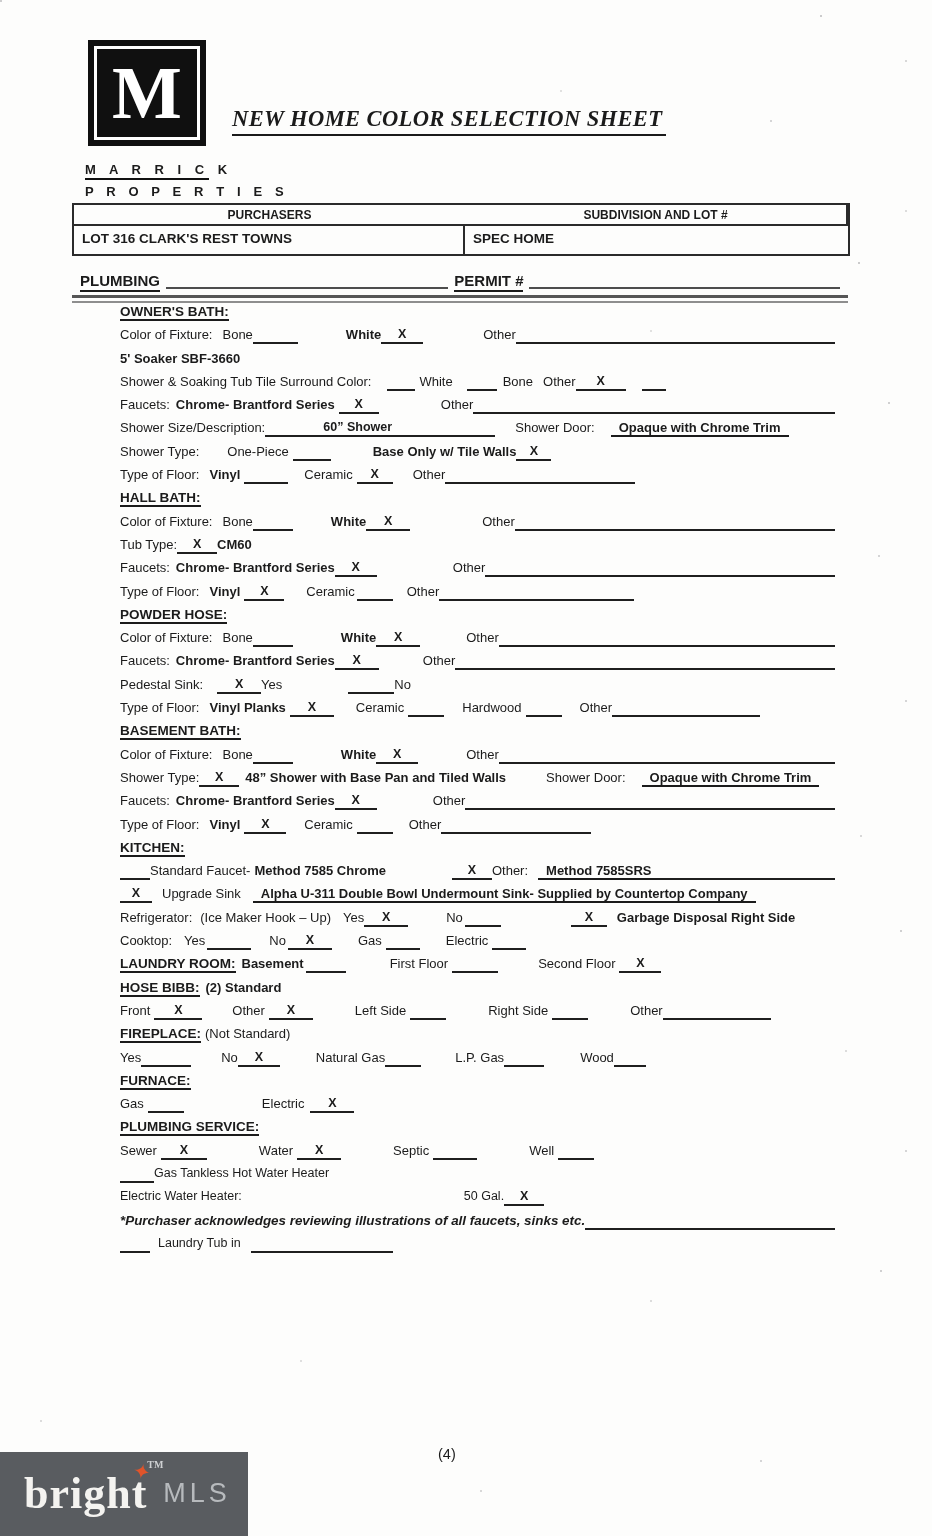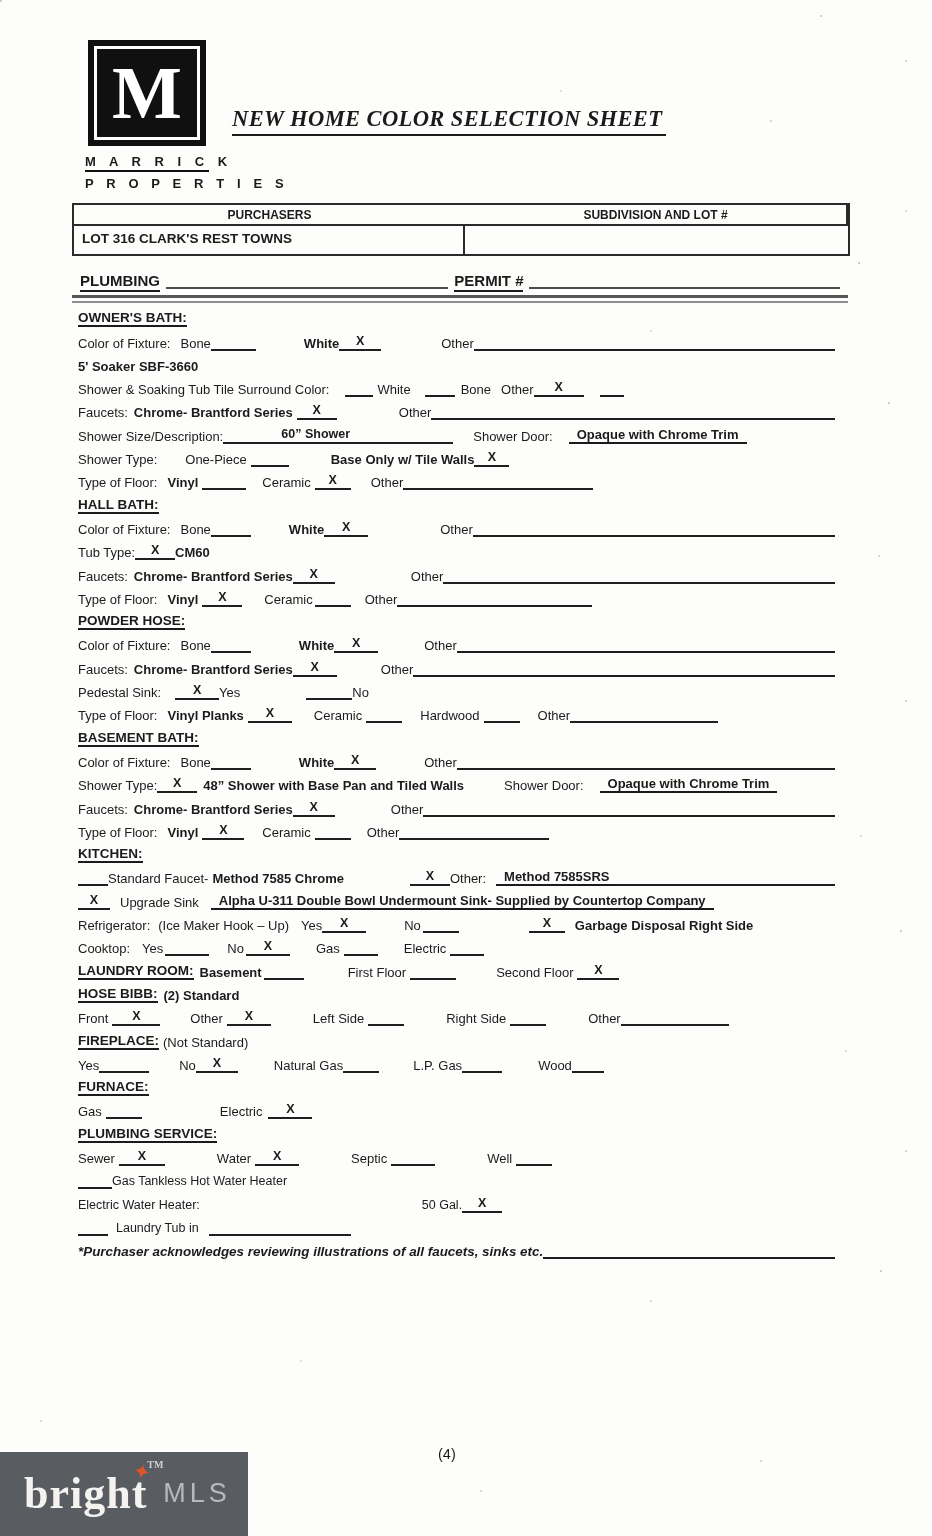--- a/index.html
+++ b/index.html
@@ -16,42 +16,42 @@
          900px 930px rgba(120,120,125,.45),845px 1050px rgba(130,130,130,.35),
          905px 1150px rgba(120,120,125,.4),650px 1300px rgba(130,130,130,.35),
          880px 1270px rgba(120,120,125,.45),480px 1490px rgba(130,130,130,.4),
          760px 1460px rgba(120,120,125,.4),40px 1420px rgba(130,130,130,.35),
          300px 1360px rgba(120,120,125,.3),560px 90px rgba(130,130,130,.3);}
   
   .logo{position:absolute;left:85px;top:40px;width:124px;text-align:center;}
   .logo-box{width:118px;height:106px;background:#101010;display:flex;align-items:center;justify-content:center;margin:0 auto;}
   .logo-frame{width:100px;height:88px;border:3px solid #fff;display:flex;align-items:center;justify-content:center;background:#101010;}
   .logo-m{font-family:"Liberation Serif",serif;font-size:74px;font-weight:bold;color:#fff;line-height:.95;}
-  .logo-name{font-weight:bold;font-size:13px;letter-spacing:5px;border-bottom:2px solid #111;padding:8px 0 1px;white-space:nowrap;}
+  .logo-name{font-weight:bold;font-size:13px;letter-spacing:5px;border-bottom:2px solid #111;padding:16px 0 1px;white-space:nowrap;}
   .logo-sub{font-weight:bold;font-size:13px;letter-spacing:4.6px;padding-top:4px;white-space:nowrap;}
   .doc-title{position:absolute;left:232px;top:106px;font-family:"Liberation Serif",serif;
              font-style:italic;font-weight:bold;font-size:22.5px;border-bottom:2.5px solid #1b1b1b;
              padding:0 4px 2px 0;letter-spacing:.4px;white-space:nowrap;}
   
   .idtable{position:absolute;left:72px;top:203px;width:778px;border:2px solid #2b2b2b;
            display:grid;grid-template-columns:391px 1fr;box-sizing:border-box;}
   .idcell{border-bottom:2px solid #2b2b2b;box-sizing:border-box;}
   .idcell.hd{font-size:12px;font-weight:bold;text-align:center;padding:3px 0 2px;}
   .idcell.vl{font-size:13.5px;font-weight:bold;padding:5px 0 8px 8px;border-bottom:none;}
   .idcell.c1{border-right:2px solid #2b2b2b;}
   
   .permit-row{position:absolute;left:80px;top:272px;width:766px;display:flex;align-items:flex-end;}
   .permit-hd{font-size:15px;font-weight:bold;border-bottom:2.5px solid #1b1b1b;padding-bottom:1px;white-space:nowrap;}
   .permit-rule{flex:1;border-bottom:2px solid #4d4d4d;margin:0 6px 3px 6px;height:1px;}
   .permit-rule.end{flex:1.1;}
   .thick-rule{position:absolute;left:72px;top:295px;width:776px;height:3px;
               border-top:3px solid #565656;border-bottom:2px solid #8e8e8e;background:#fdfdfc;}
   
   .form-body{position:absolute;left:78px;top:304px;width:757px;}
-  .line{display:flex;align-items:flex-end;height:23.3px;font-size:13px;}
+  .line{display:flex;align-items:flex-start;height:23.3px;font-size:13px;margin-left:42px;}
   .line.small{font-size:12.5px;}
   .seg{white-space:pre;line-height:15px;}
   .seg.b{font-weight:bold;}
   .seg.h{font-weight:bold;font-size:13.5px;border-bottom:2px solid #1b1b1b;padding-bottom:0px;}
   .seg.ul{font-weight:bold;border-bottom:2px solid #1b1b1b;padding:0 8px;}
   .seg.i{font-weight:bold;font-style:italic;font-size:13.4px;}
   .blank{display:inline-block;height:15px;border-bottom:2px solid #1f1f1f;
          font-weight:bold;font-size:12.5px;text-align:center;line-height:15px;flex:none;}
   .blank.grow{flex:1;}
   .gap{display:inline-block;height:1px;flex:none;}
@@ -82,20 +82,21 @@
     </div>
     <div class="logo-name">M A R R I C K</div>
     <div class="logo-sub">P R O P E R T I E S</div>
   </div>
   <div class="doc-title">NEW HOME COLOR SELECTION SHEET</div>
 
   <div class="idtable">
     <div class="idcell hd">PURCHASERS</div>
     <div class="idcell hd c1">SUBDIVISION AND LOT #</div>
     <div class="idcell vl c1">LOT 316 CLARK'S REST TOWNS</div>
+    <div class="idcell vl">SPEC HOME</div>
   </div>
 
   <div class="permit-row">
     <span class="permit-hd">PLUMBING</span>
     <span class="permit-rule"></span>
     <span class="permit-hd">PERMIT #</span>
     <span class="permit-rule end"></span>
   </div>
   <div class="thick-rule"></div>
 
@@ -472,30 +473,30 @@
       <div class="line small">
         <span class="blank" style="width: 34px;"></span>
         <span class="seg t">Gas Tankless Hot Water Heater</span>
       </div>
       <div class="line small">
         <span class="seg t">Electric Water Heater:</span>
         <span class="gap" style="width: 222px;"></span>
         <span class="seg t">50 Gal.</span>
         <span class="blank" style="width: 40px;">X</span>
       </div>
+      <div class="line">
+        <span class="seg i">*Purchaser acknowledges reviewing illustrations of all faucets, sinks etc.</span>
+        <span class="blank grow"></span>
+      </div>
       <div class="line small">
         <span class="blank" style="width: 30px;"></span>
         <span class="gap" style="width: 8px;"></span>
         <span class="seg t">Laundry Tub in</span>
         <span class="gap" style="width: 10px;"></span>
         <span class="blank" style="width: 142px;"></span>
-      </div>
-      <div class="line">
-        <span class="seg i">*Purchaser acknowledges reviewing illustrations of all faucets, sinks etc.</span>
-        <span class="blank grow"></span>
       </div>
     </div>
 
   <div class="page-num">(4)</div>
   <div class="mls-box">
     <span class="brand"><span>bright</span><span class="star">✦</span><span class="tm">TM</span></span>
     <span class="brand-mls">MLS</span>
   </div>
 </div>
 

